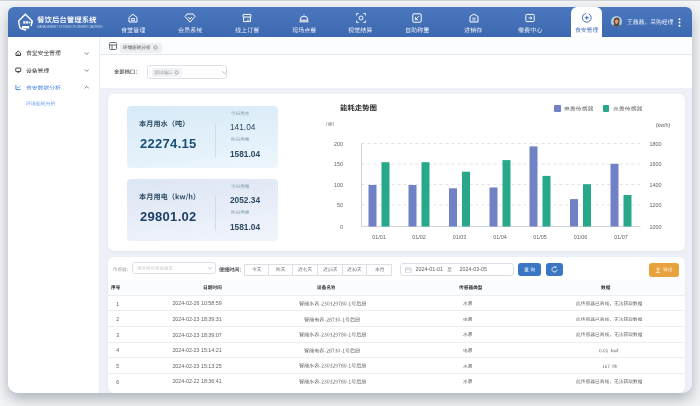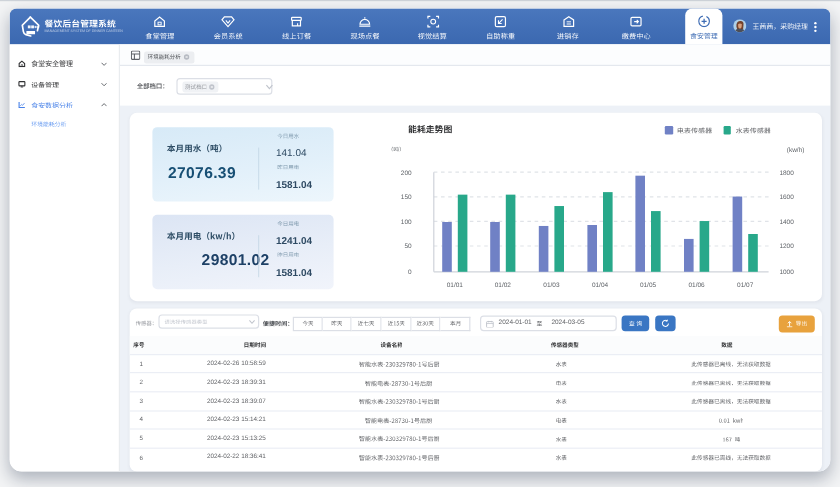--- a/index.html
+++ b/index.html
@@ -537,21 +537,21 @@
               <use href="#g66" x="1000"></use>
               <use href="#g67" x="2000"></use>
               <use href="#g68" x="3000"></use>
               <use href="#g69" x="4000"></use>
               <use href="#g70" x="5000"></use>
               <use href="#g71" x="6000"></use>
             </g>
           </svg>
         </div>
         <div class="ab " style="left:32.5px;top:42.6px;">
-          <div class="num" style="font-size:13px;letter-spacing:.3px;color:#174f74">27076.39</div>
+          <div class="num" style="font-size:13px;letter-spacing:.3px;color:#174f74">22274.15</div>
         </div>
         <div class="ab " style="left:107.0px;top:29.0px;width:1.0px;height:35.0px;background:#b9cfe0;opacity:.55;"></div>
         <div class="ab " style="left:123.0px;top:17.7px;">
           <svg width="18.4" height="4.6" viewBox="0 -880 4000 1000" style="display:block">
             <g transform="scale(1,-1)" fill="#7b96aa">
               <use href="#g72" x="0"></use>
               <use href="#g73" x="1000"></use>
               <use href="#g74" x="2000"></use>
               <use href="#g75" x="3000"></use>
             </g>
@@ -583,36 +583,36 @@
               <use href="#g78" x="3000"></use>
               <use href="#g69" x="4000"></use>
               <use href="#g79" x="5000"></use>
               <use href="#g80" x="5604"></use>
               <use href="#g81" x="6467"></use>
               <use href="#g82" x="6854"></use>
               <use href="#g71" x="7494"></use>
             </g>
           </svg>
         </div>
-        <div class="ab " style="left:32.5px;top:115.6px;margin-left:28px;">
+        <div class="ab " style="left:32.5px;top:115.6px;">
           <div class="num" style="font-size:13px;letter-spacing:.3px;color:#1d4066">29801.02</div>
         </div>
         <div class="ab " style="left:107.0px;top:102.0px;width:1.0px;height:35.0px;background:#b9cfe0;opacity:.55;"></div>
         <div class="ab " style="left:123.0px;top:90.7px;">
           <svg width="18.4" height="4.6" viewBox="0 -880 4000 1000" style="display:block">
             <g transform="scale(1,-1)" fill="#7b96aa">
               <use href="#g72" x="0"></use>
               <use href="#g73" x="1000"></use>
               <use href="#g74" x="2000"></use>
               <use href="#g77" x="3000"></use>
             </g>
           </svg>
         </div>
         <div class="ab " style="left:122.5px;top:101.8px;">
-          <div style="font-size:8.3px;font-weight:bold;color:#2e4a63">1241.04</div>
+          <div style="font-size:8.3px;font-weight:bold;color:#2e4a63">2052.34</div>
         </div>
         <div class="ab " style="left:123.0px;top:116.3px;">
           <svg width="18.4" height="4.6" viewBox="0 -880 4000 1000" style="display:block">
             <g transform="scale(1,-1)" fill="#7b96aa">
               <use href="#g76" x="0"></use>
               <use href="#g73" x="1000"></use>
               <use href="#g74" x="2000"></use>
               <use href="#g77" x="3000"></use>
             </g>
           </svg>

